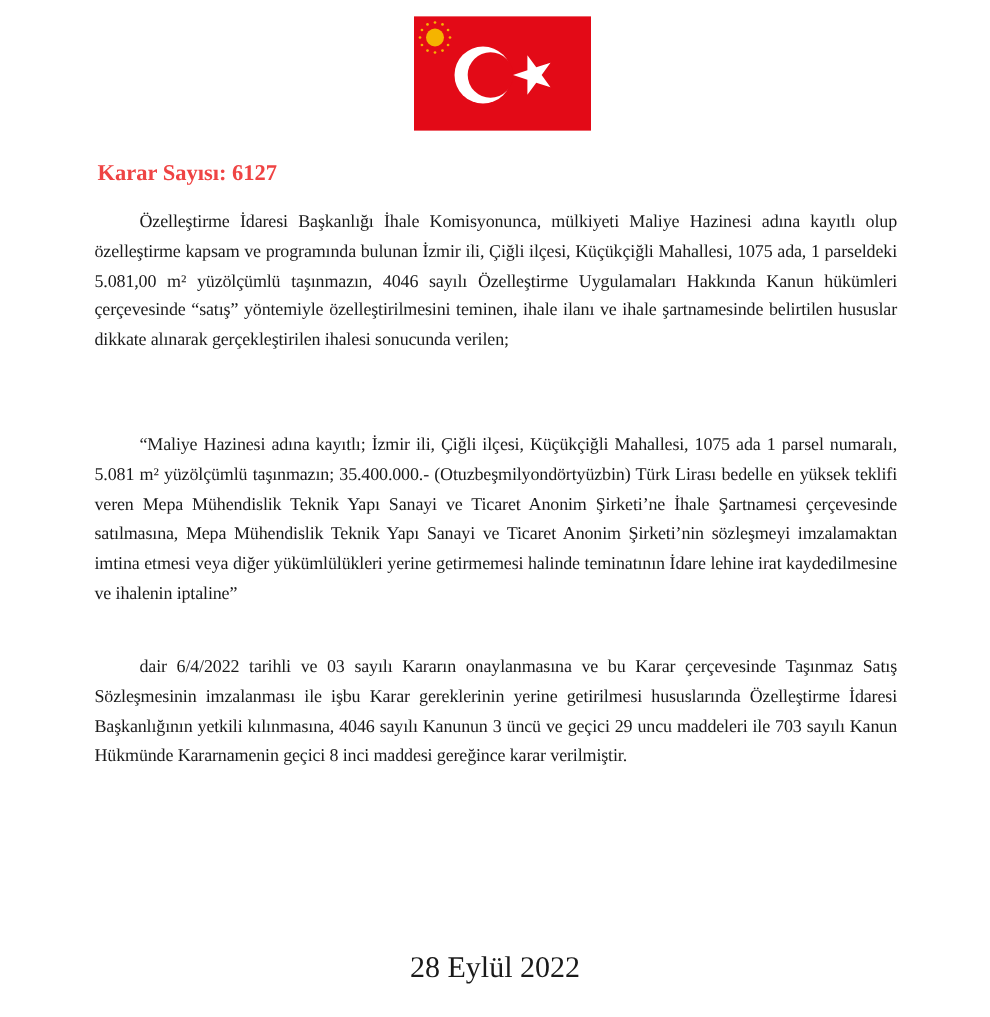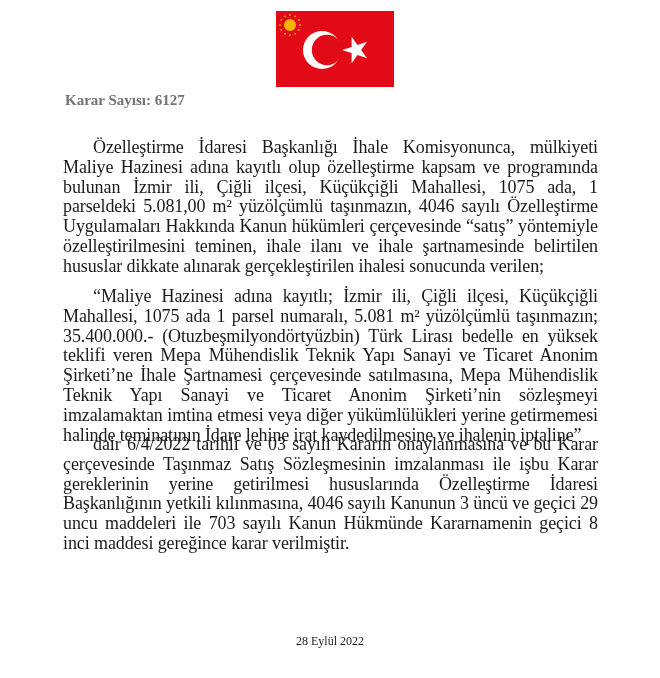--- a/index.html
+++ b/index.html
@@ -20,47 +20,47 @@
       left: 276px;
       top: 11px;
       width: 118px;
       height: 76px;
       background: #e30a17;
     }
     .flag svg { display: block; }
     .title {
       position: absolute;
       left: 65px;
-      top: 92px;
+      top: 108px;
       font-weight: bold;
       font-size: 15px;
-      color: #737373;
+      color: #ef4444;
       margin: 0;
     }
     .para {
       position: absolute;
       left: 63px;
       width: 535px;
-      font-size: 18px;
+      font-size: 12px;
       line-height: 19.8px;
       text-align: justify;
       margin: 0;
       text-indent: 30px;
       letter-spacing: -0.1px;
     }
     .p1 { top: 138px; }
     .p2 { top: 287px; }
     .p3 { top: 435px; }
     .date {
       position: absolute;
       left: 0;
       width: 660px;
       top: 634px;
       text-align: center;
-      font-size: 12px;
+      font-size: 20px;
       color: #1a1a1a;
     }
   </style>
 </head>
 <body>
 
 <div class="flag">
   <svg width="118" height="76" viewBox="0 0 118 76">
     <rect x="0" y="0" width="118" height="76" fill="#e30a17"></rect>
 

